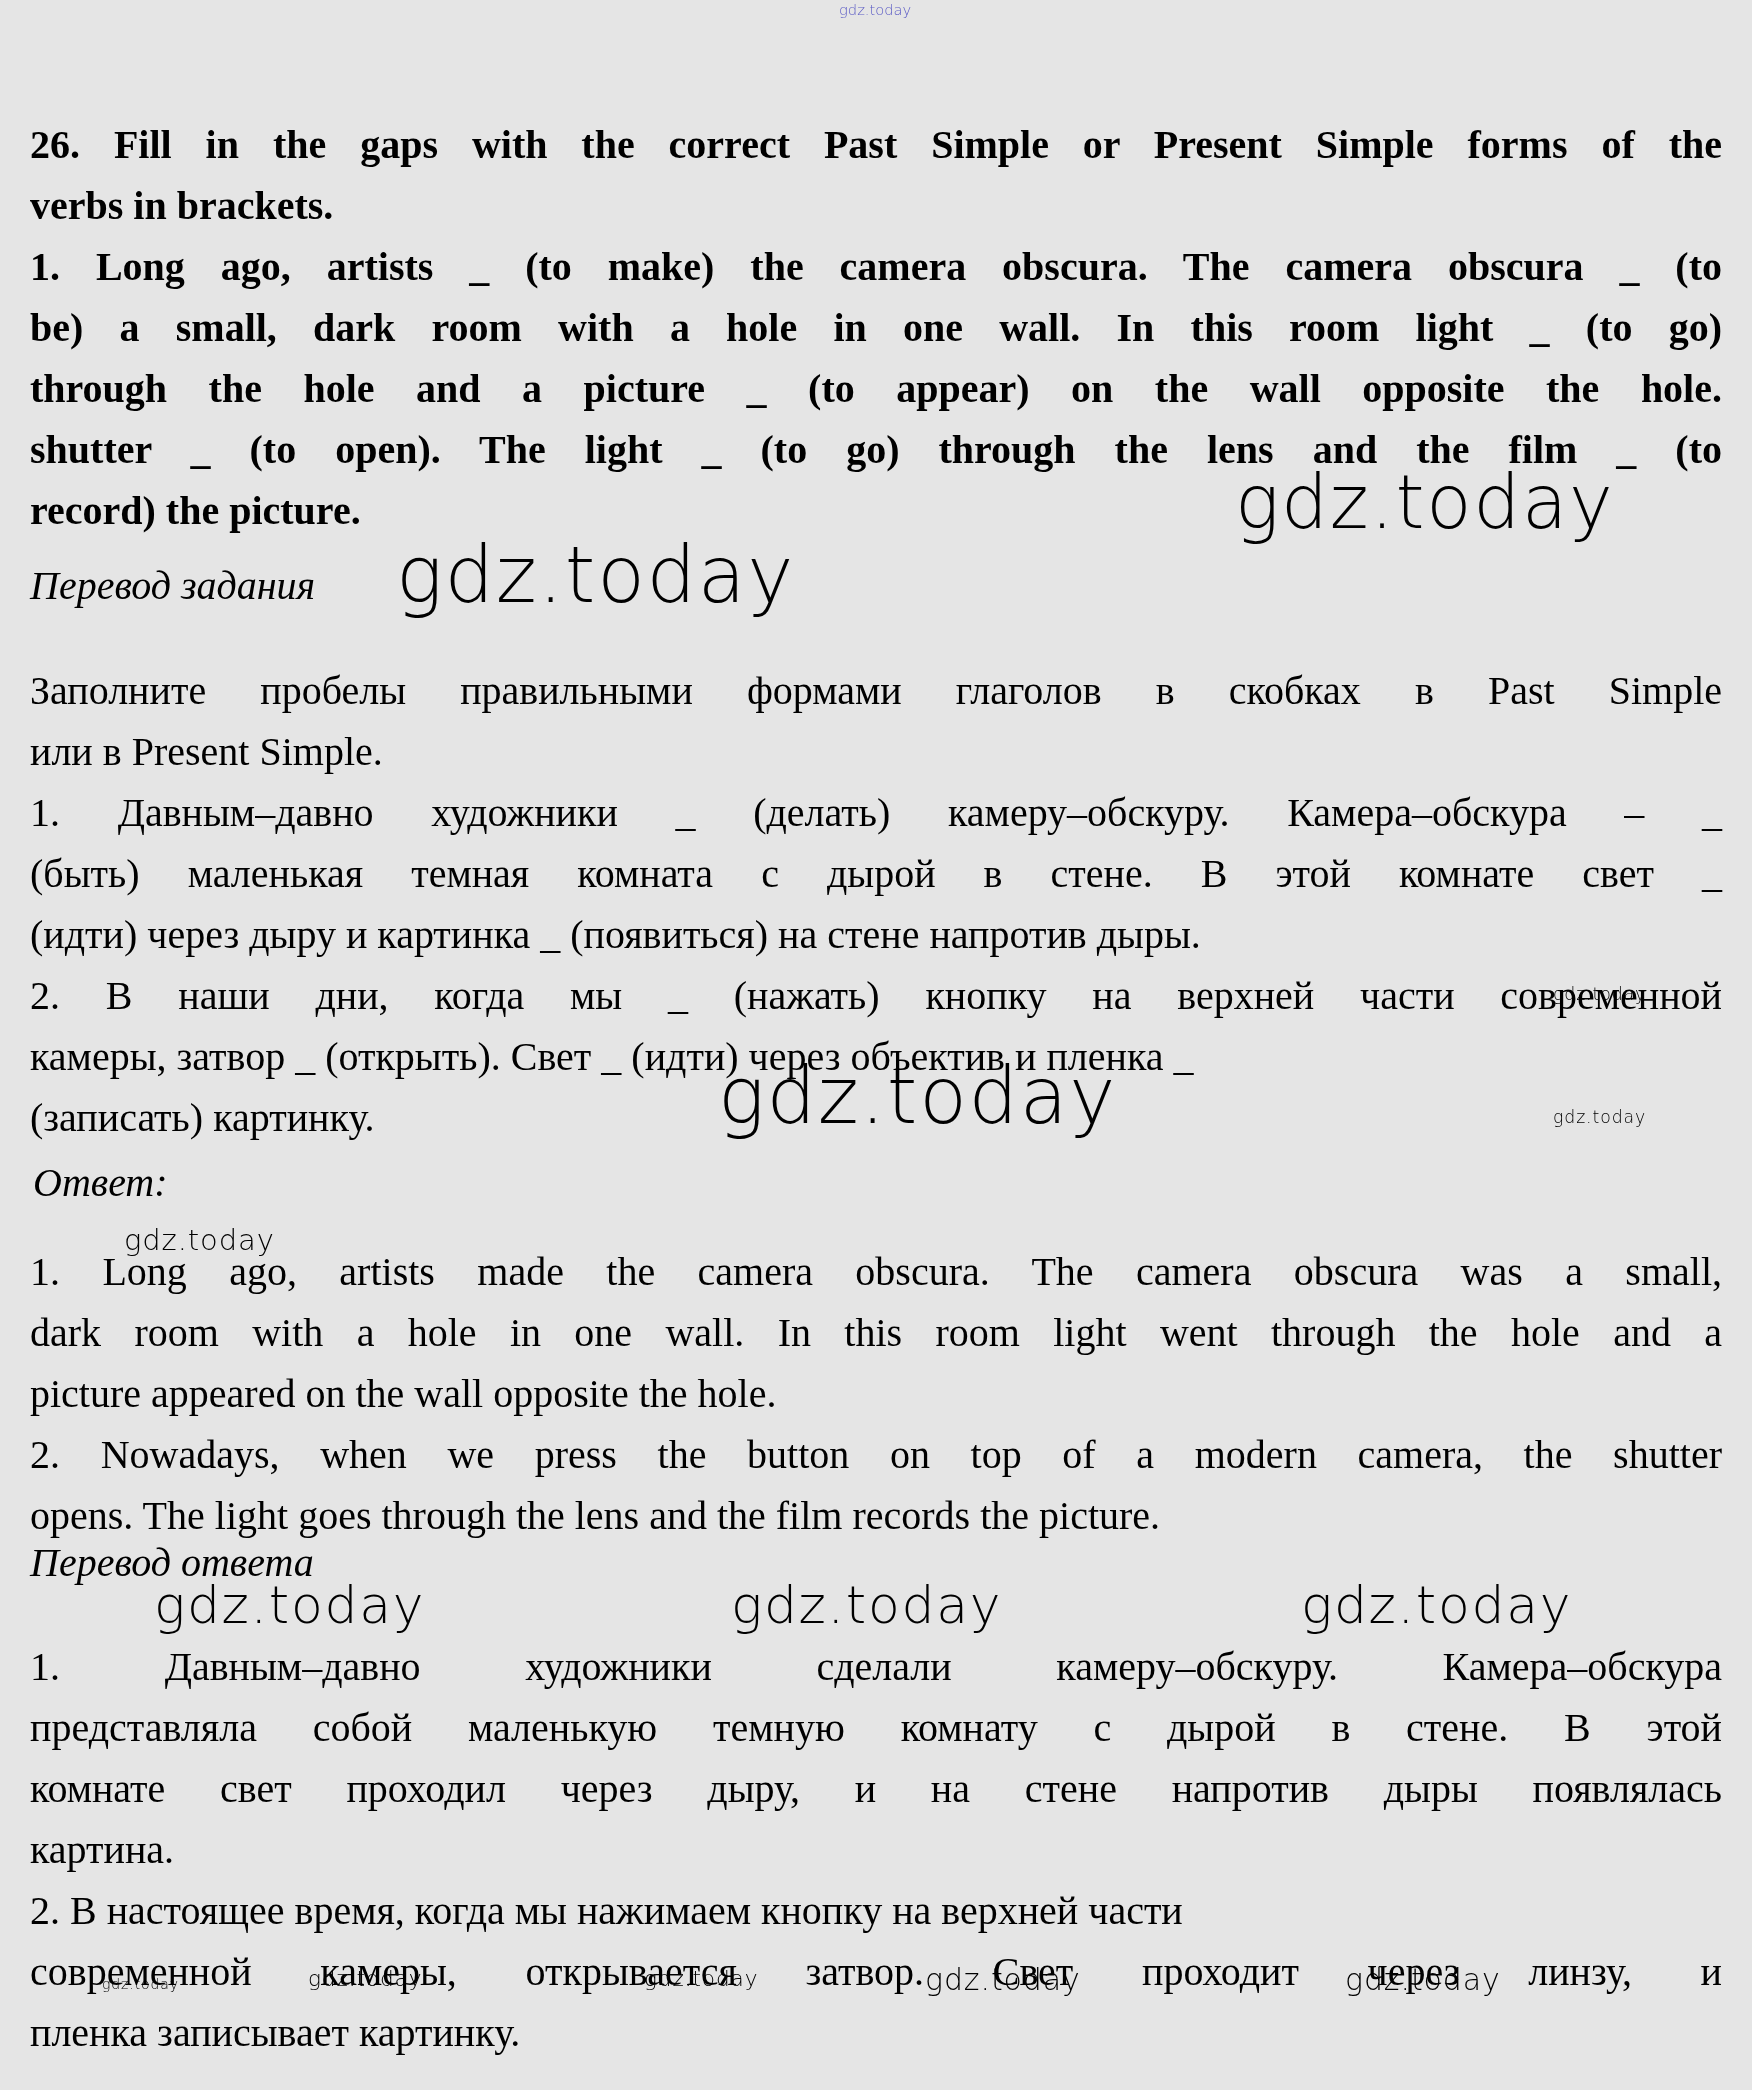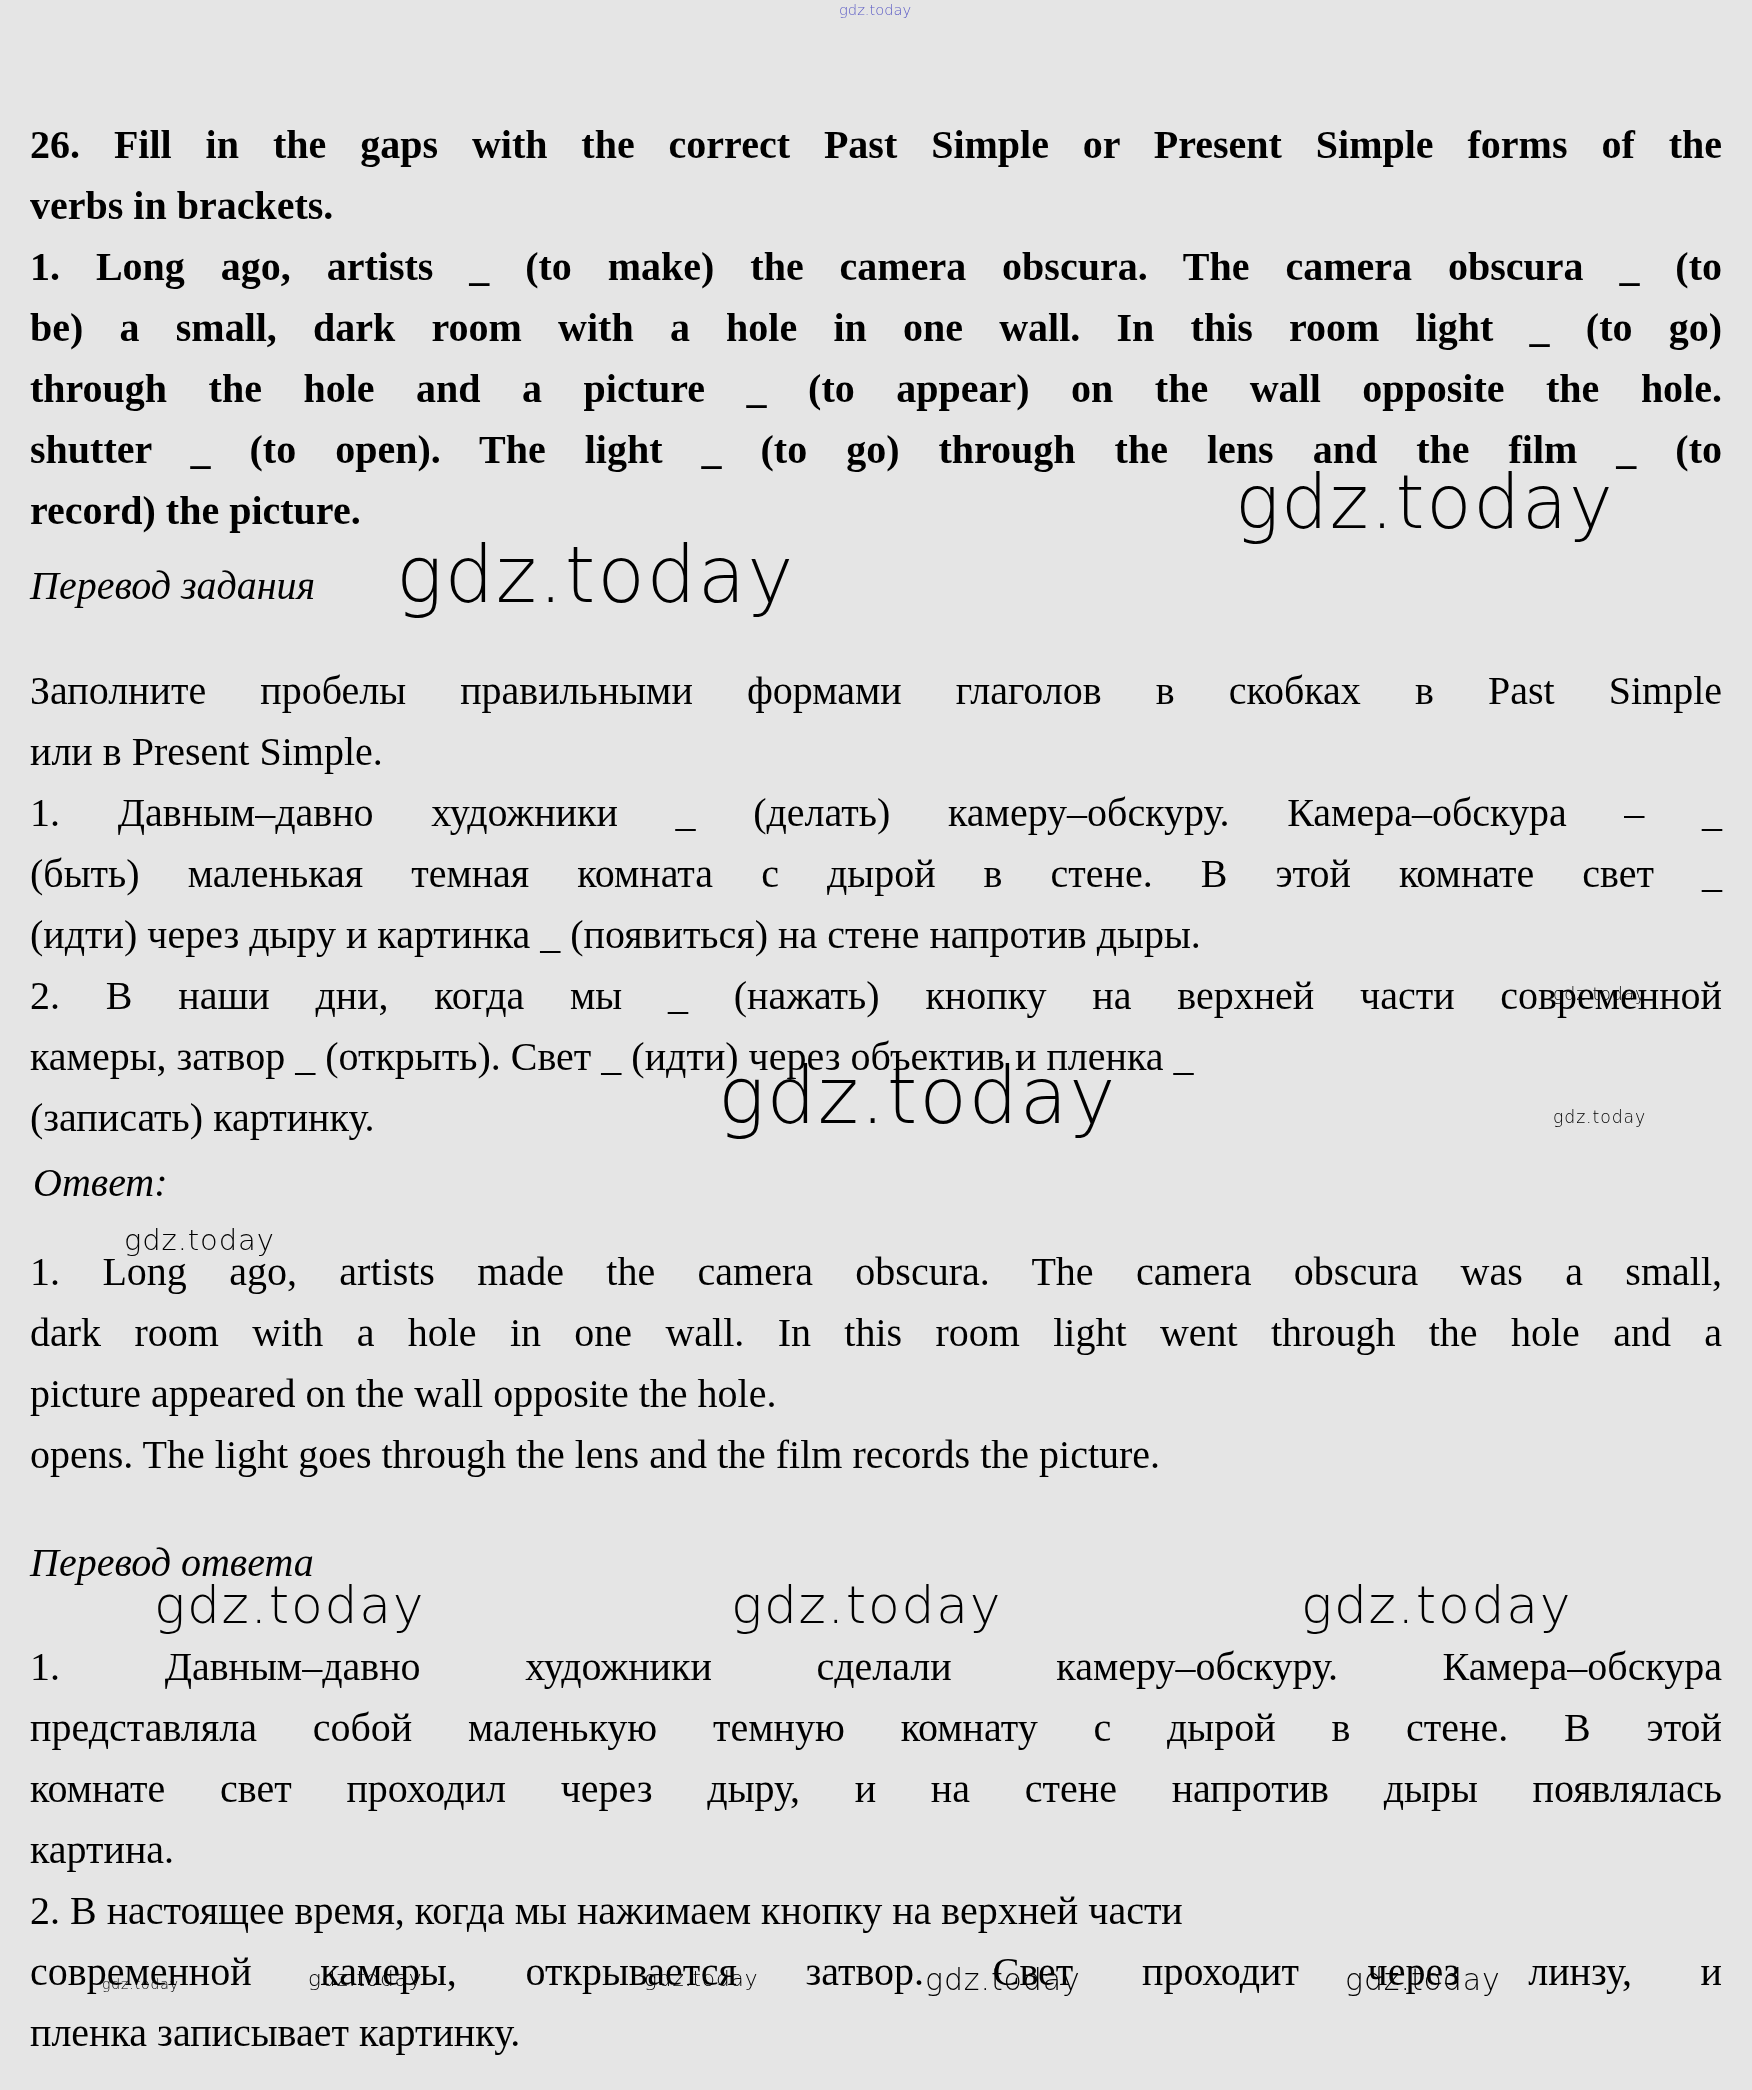--- a/index.html
+++ b/index.html
@@ -117,20 +117,21 @@
     <div class="line short">камеры, затвор _ (открыть). Свет _ (идти) через объектив и пленка _</div>
     <div class="line short">(записать) картинку.</div>
   </div>
 
   <div class="ilabel lbl-otvet">Ответ:</div>
 
   <div class="tblock answer-en">
     <div class="line">1. Long ago, artists made the camera obscura. The camera obscura was a small,</div>
     <div class="line">dark room with a hole in one wall. In this room light went through the hole and a</div>
     <div class="line short">picture appeared on the wall opposite the hole.</div>
+    <div class="line">2. Nowadays, when we press the button on top of a modern camera, the shutter</div>
     <div class="line short">opens. The light goes through the lens and the film records the picture.</div>
   </div>
 
   <div class="ilabel lbl-potvet">Перевод ответа</div>
 
   <div class="tblock answer-ru">
     <div class="line">1. Давным–давно художники сделали камеру–обскуру. Камера–обскура</div>
     <div class="line">представляла собой маленькую темную комнату с дырой в стене. В этой</div>
     <div class="line">комнате свет проходил через дыру, и на стене напротив дыры появлялась</div>
     <div class="line short">картина.</div>

